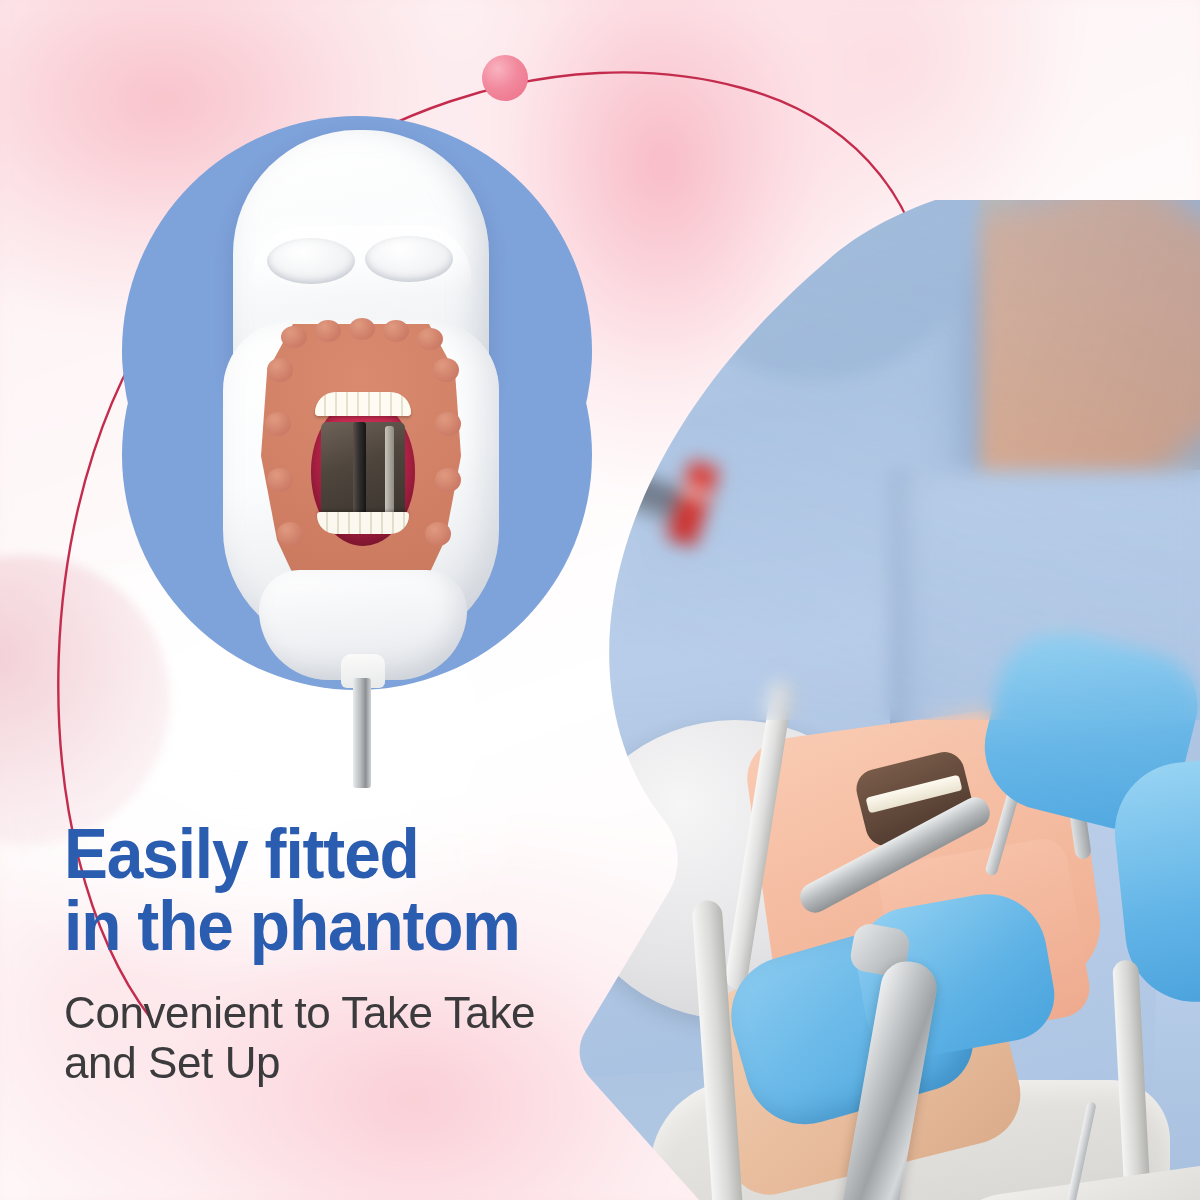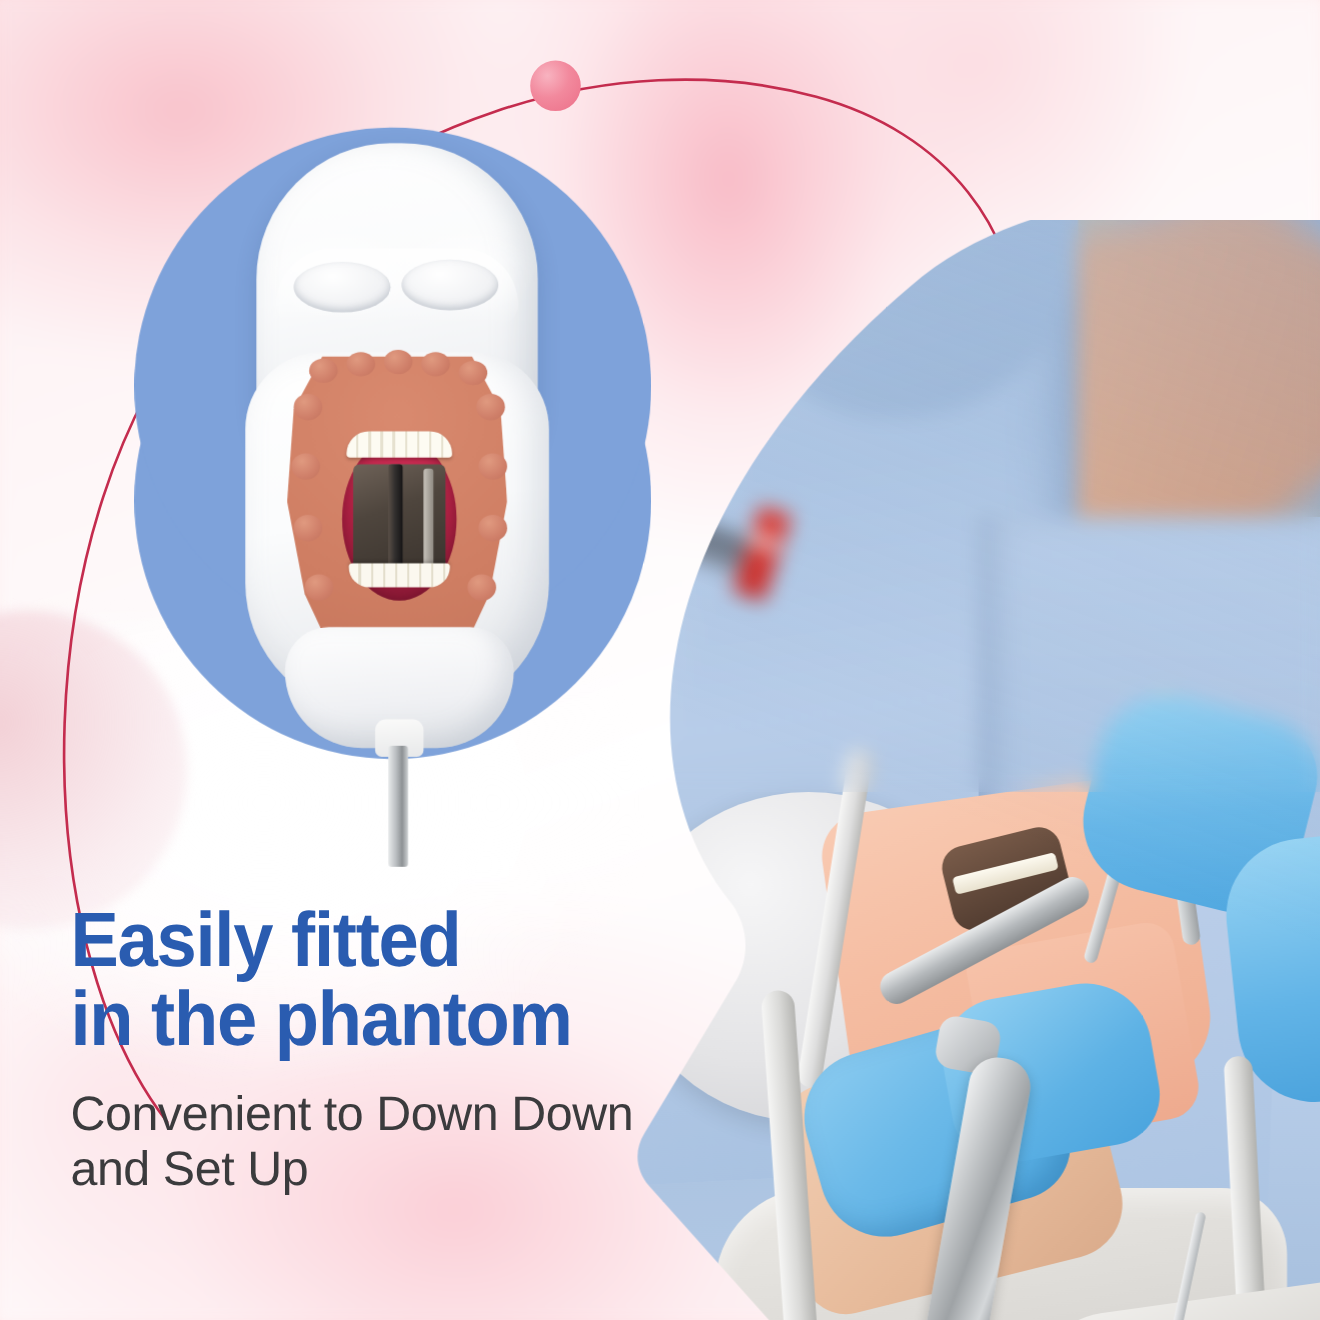--- a/index.html
+++ b/index.html
@@ -493,17 +493,17 @@
     <div class="pf pf-teeth-top"></div>
     <div class="pf pf-teeth-bot"></div>
     <div class="pf pf-jaw"></div>
     <div class="pf pf-neck"></div>
     <div class="pf pf-pole"></div>
   </div>
 
   <div class="textblock">
     <h1 class="headline">Easily fitted
 in the phantom</h1>
-    <p class="subline">Convenient to Down Down
+    <p class="subline">Convenient to Take Take
 and Set Up</p>
   </div>
 
 </div>
 
 </body></html>

